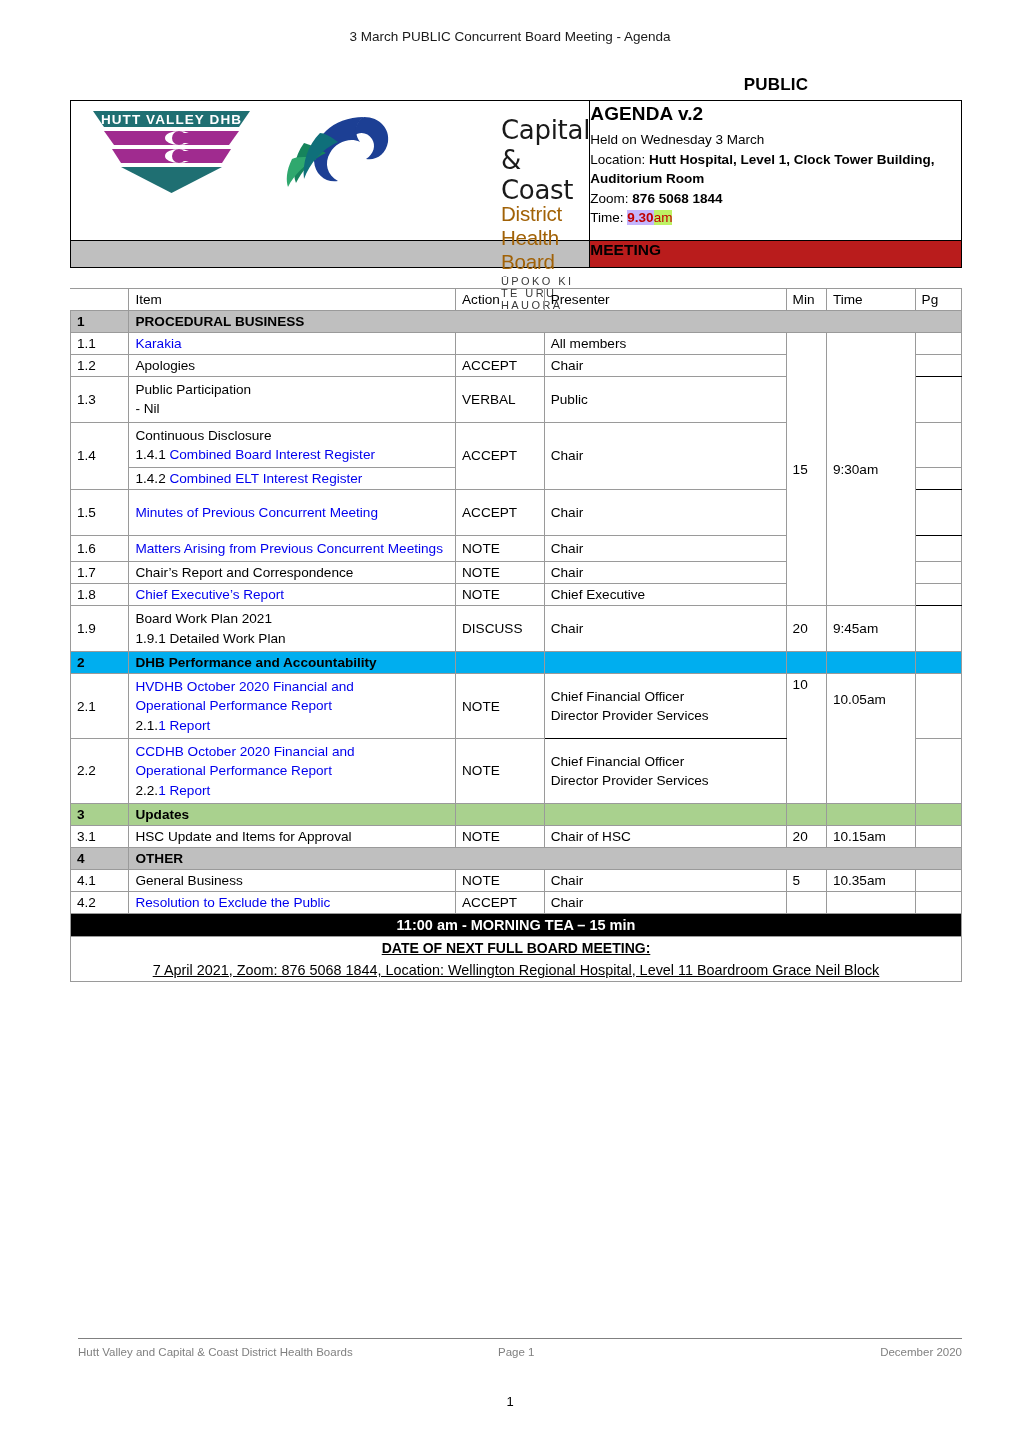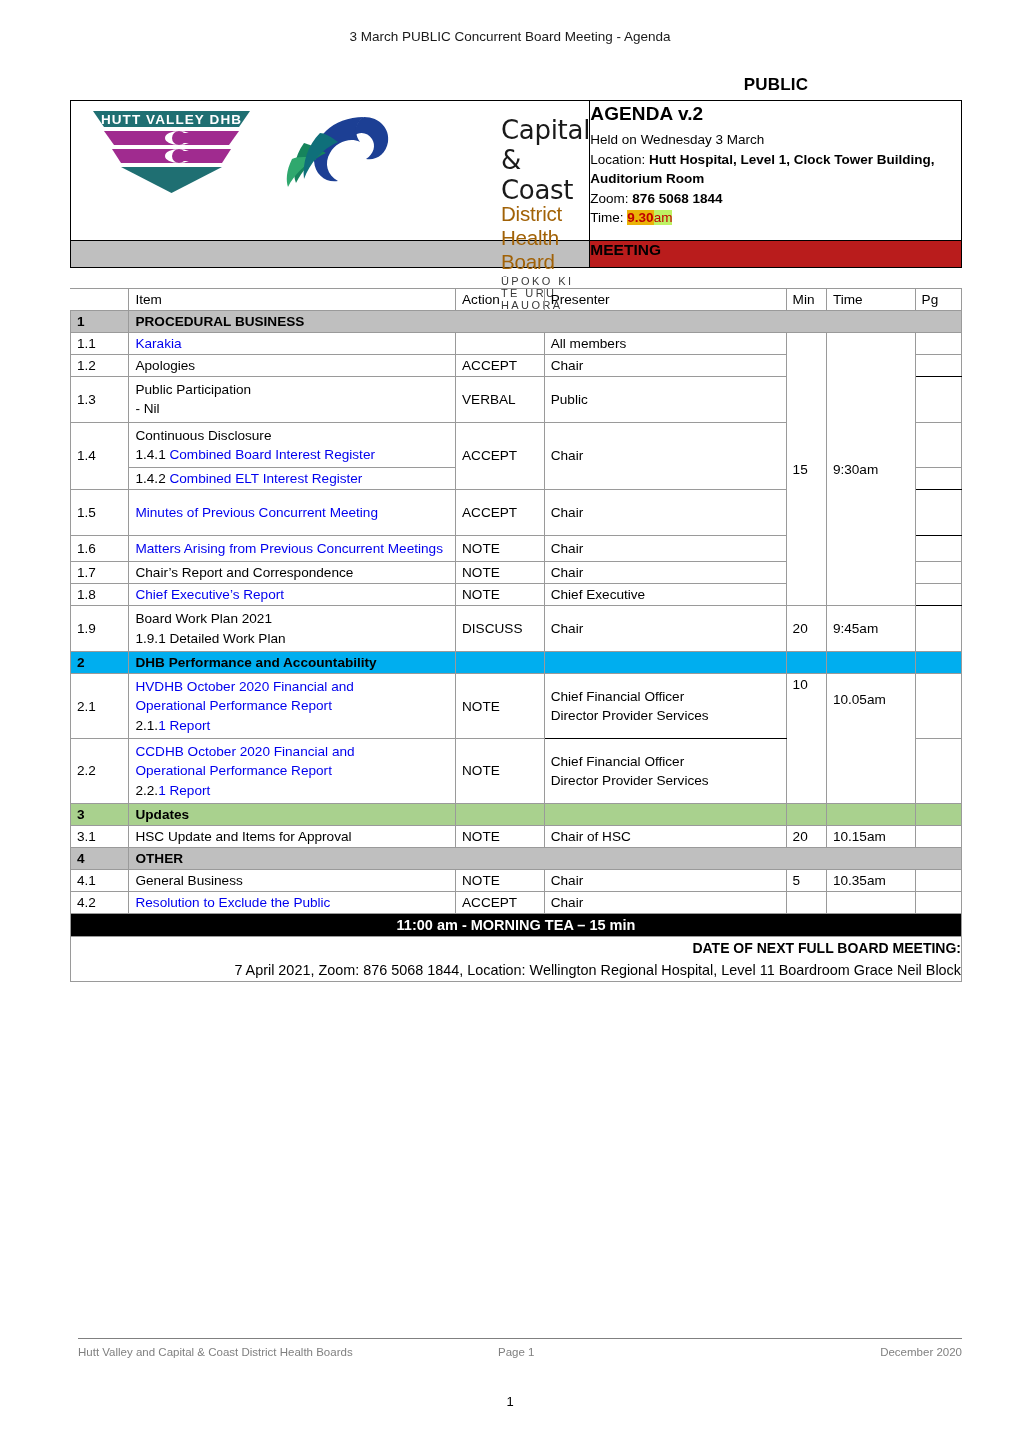--- a/index.html
+++ b/index.html
@@ -57,21 +57,21 @@
     padding: 0;
   }
   .mh-logos { width: 520px; height: 140px; position: relative; background:#fff;margin-left:20px; }
   .mh-detail { width: 372px; padding: 6px 10px 8px 10px; }
   .mh-bar-left { background: #bfbfbf; height: 27px; }
   .mh-bar-right { background: #b91c1c; height: 27px; padding: 2px 10px; font-weight: bold; font-size: 15.5px; vertical-align: middle; }
 
   .agenda-title { font-size: 19px; font-weight: bold; margin: 2px 0 5px 0; letter-spacing: .1px; }
   .mh-line { font-size: 13.5px; line-height: 1.45; }
   .mh-line b { font-weight: bold; }
-  .hl-time { background: #eab308; color: #c00000; font-weight: bold; }
+  .hl-time { background: #c4b5fd; color: #c00000; font-weight: bold; }
   .hl-am { background: #bef264; color: #c00000; font-weight: normal; }
 
   
   .hv-logo { position: absolute; left: 8px; top: 2px; width: 185px; height: 92px; }
   .cc-logo { position: absolute; left: 215px; top: 8px; width: 270px; height: 80px; }
   .cc-text { position: absolute; left: 430px; top: 14px; }
   .cc-name1 { font-size: 26px; letter-spacing: -0.3px; color:#1a1a1a; font-family: "DejaVu Sans", sans-serif; }
   .cc-name2 { font-size: 20.5px; letter-spacing: -0.2px; color:#a16207; font-family: Liberation Sans, sans-serif; margin-top:-3px;}
   .cc-name3 { font-size: 11px; letter-spacing: 2.4px; color:#3b3b3b; margin-top: 1px; }
 
@@ -110,21 +110,21 @@
   .lnk { color: #0000ee; }
   .blk { color: #000; }
 
   .hard-top { border-top: 1.6px solid #000 !important; }
   .hard-bot { border-bottom: 1.6px solid #000 !important; }
 
   .banner-black td {
     background: #000; color: #fff; font-weight: bold;
     text-align: center; font-size: 14.5px; padding: 3px 0;
   }
-  .banner-plain td { text-align: right; padding: 3px 0; }
+  .banner-plain td { text-align: center; padding: 3px 0; text-decoration: underline; }
   .banner-plain td.b1 { font-weight: bold; font-size: 14px; border-bottom: none; }
   .banner-plain td.b2 { font-size: 14.4px; border-top: none; }
 
   .line2 { line-height: 1.42; }
 
   
   .footer-rule {
     position: absolute; left: 78px; top: 1338px;
     width: 884px; height: 1px; background: #808080;
   }

